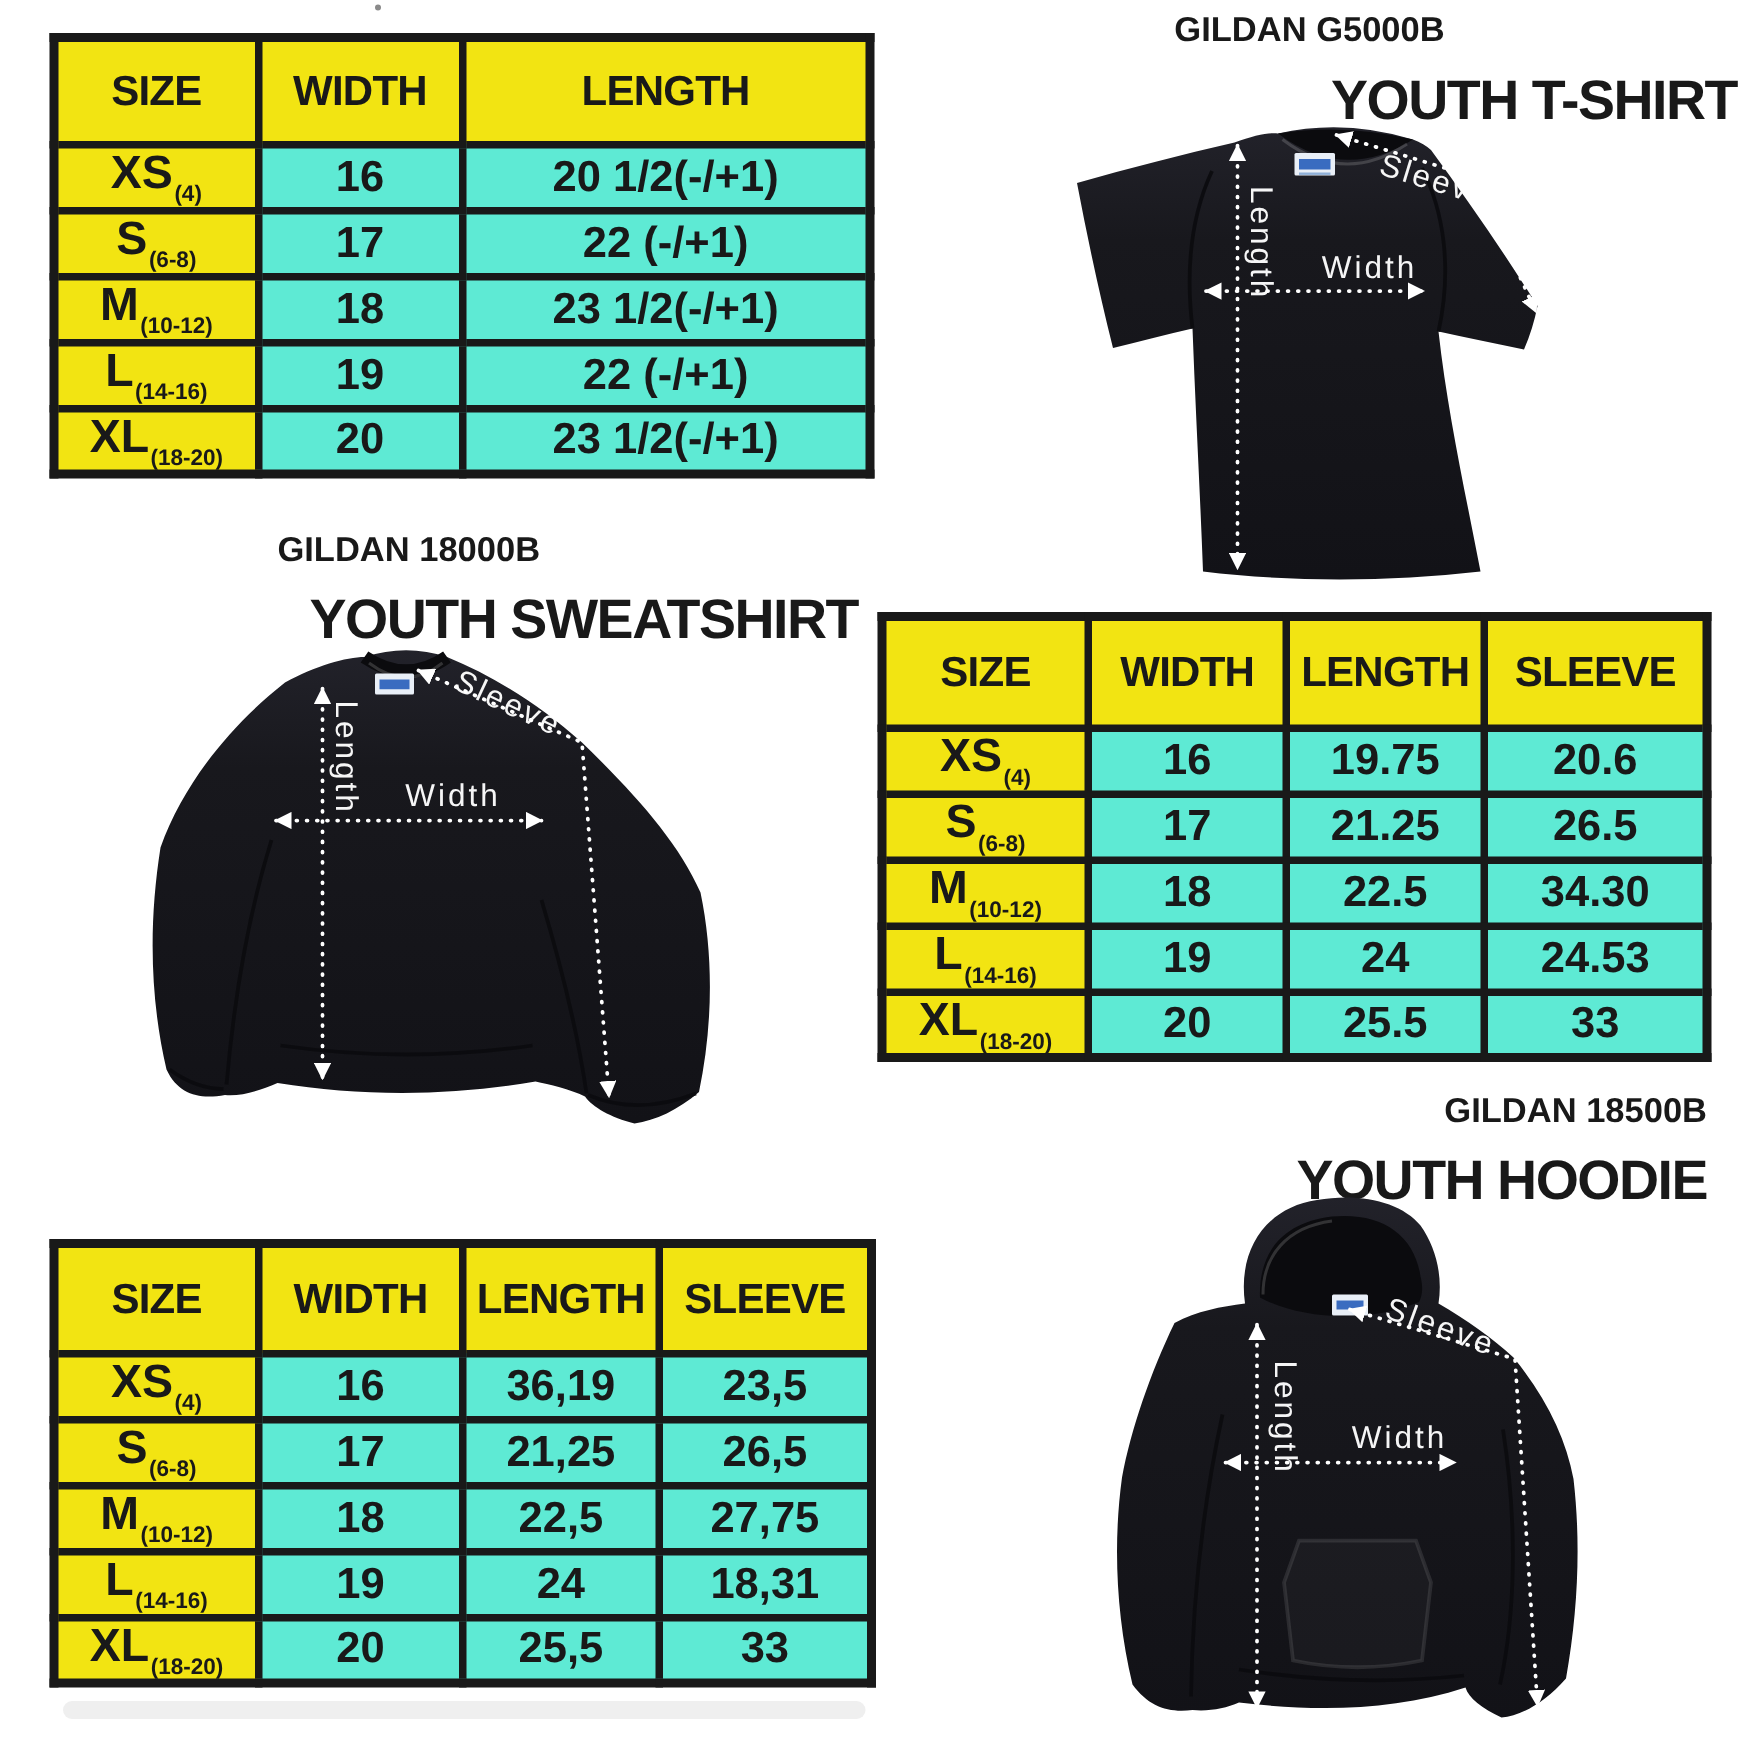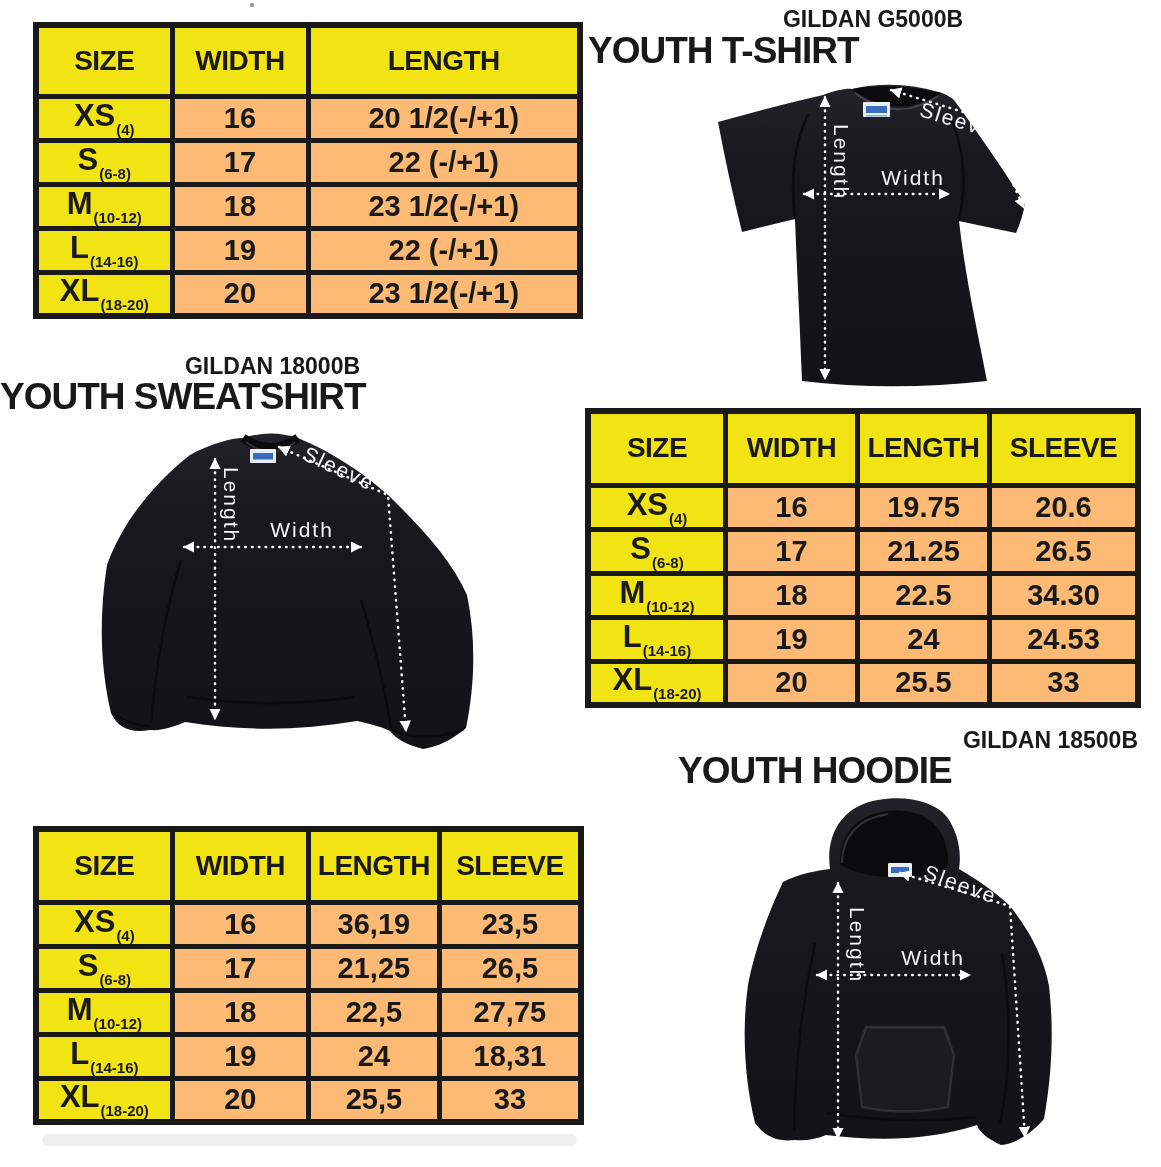--- a/index.html
+++ b/index.html
@@ -14,29 +14,29 @@
   .abs{position:absolute;}
 
   
   table.sizes{border-collapse:collapse;table-layout:fixed;border:6px solid var(--ink);}
   table.sizes th, table.sizes td{
     border:5px solid var(--ink);text-align:center;vertical-align:middle;
     padding:0;font-weight:bold;color:var(--ink);line-height:1;
   }
   table.sizes th{background:var(--yellow);font-size:28px;letter-spacing:-0.5px;text-align:center;}
   table.sizes td.size{background:var(--yellow);font-size:31px;}
-  table.sizes td.val{background:#fdba74;font-size:29px;}
+  table.sizes td.val{background:#5eead4;font-size:29px;}
   .t1 thead tr{height:71px;} .t1 tbody tr{height:44px;}
   .t2 thead tr{height:74px;} .t2 tbody tr{height:44px;}
   .t3 thead tr{height:73px;} .t3 tbody tr{height:44px;}
   .sub{font-size:15px;font-weight:bold;vertical-align:-9px;margin-left:1px;letter-spacing:0;}
 
   
   .brand{font-size:23px;font-weight:bold;text-align:center;letter-spacing:0px;line-height:26px;}
-  .gtitle{font-size:37px;font-weight:bold;text-align:left;letter-spacing:-1px;line-height:40px;}
+  .gtitle{font-size:37px;font-weight:bold;text-align:right;letter-spacing:-1px;line-height:40px;margin-top:16px;}
 
   
   .garm{fill:url(#gGrad);}
   .dk{fill:var(--garment-dark);}
   .seam{stroke:var(--garment-dark);stroke-width:2.5;fill:none;opacity:.9;}
   .rib{stroke:var(--garment-dark);stroke-width:9;fill:none;}
   .hl{stroke:rgba(255,255,255,0.16);stroke-width:2;fill:none;}
   .arrow{stroke:var(--arrow);stroke-width:2.5;stroke-dasharray:0.6 6.2;stroke-linecap:round;fill:none;}
   .mlabel{fill:var(--arrow);font-size:21px;letter-spacing:2px;font-family:"Liberation Sans",sans-serif;opacity:.96;}
   .tagw{fill:#e9eff7;} .tagb{fill:var(--tag-blue);} .tagl{fill:#8fb0d8;}
@@ -121,21 +121,21 @@
     <line class="arrow" x1="125" y1="15" x2="125" y2="297" marker-start="url(#aT)" marker-end="url(#aT)"></line>
     <line class="arrow" x1="104" y1="112" x2="249" y2="112" marker-start="url(#aT)" marker-end="url(#aT)"></line>
     <path class="arrow" d="M191,8 L283,36 L324,126" marker-start="url(#aT)" marker-end="url(#aT)"></path>
     <text class="mlabel" transform="translate(134,42) rotate(90)">Length</text>
     <text class="mlabel" x="213" y="103" text-anchor="middle">Width</text>
     <text class="mlabel" transform="translate(255,45) rotate(17)" text-anchor="middle">Sleeve</text>
   </g>
 </svg>
 
 <div class="brand abs" style="left:0px;top:353px;width:545px;">GILDAN 18000B</div>
-<div class="gtitle abs" style="left:0px;top:377px;width:540px;">YOUTH SWEATSHIRT</div>
+<div class="gtitle abs" style="left:0px;top:377px;width:540px;padding-left:32px;">YOUTH SWEATSHIRT</div>
 
 <svg class="abs" style="left:95px;top:425px;" width="385" height="350" viewBox="0 0 385 350">
   <defs>
     <linearGradient id="gGradS" x1="0" y1="0" x2="0" y2="1">
       <stop offset="0" stop-color="#22222a"></stop>
         <stop offset="0.25" stop-color="#18181d"></stop>
         <stop offset="1" stop-color="#121217"></stop>
     </linearGradient>
     <marker id="aS" viewBox="0 0 10 10" refX="9" refY="5" markerWidth="4.6" markerHeight="4.6" orient="auto-start-reverse">
       <path d="M0,0 L10,5 L0,10 Z" fill="#ffffff"></path>

